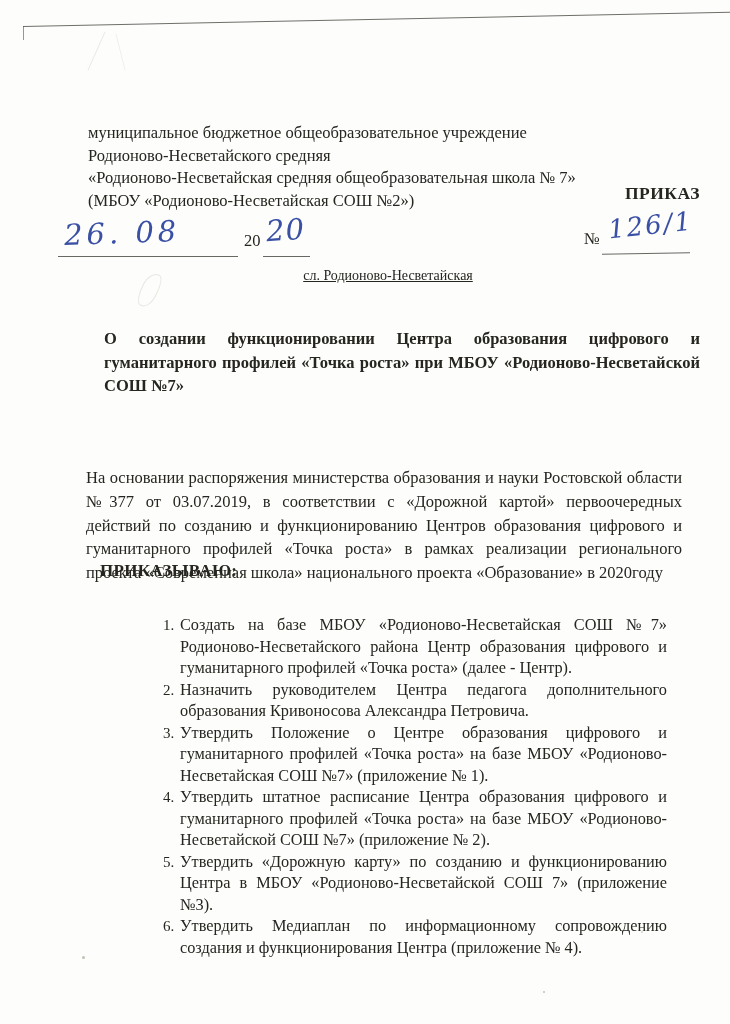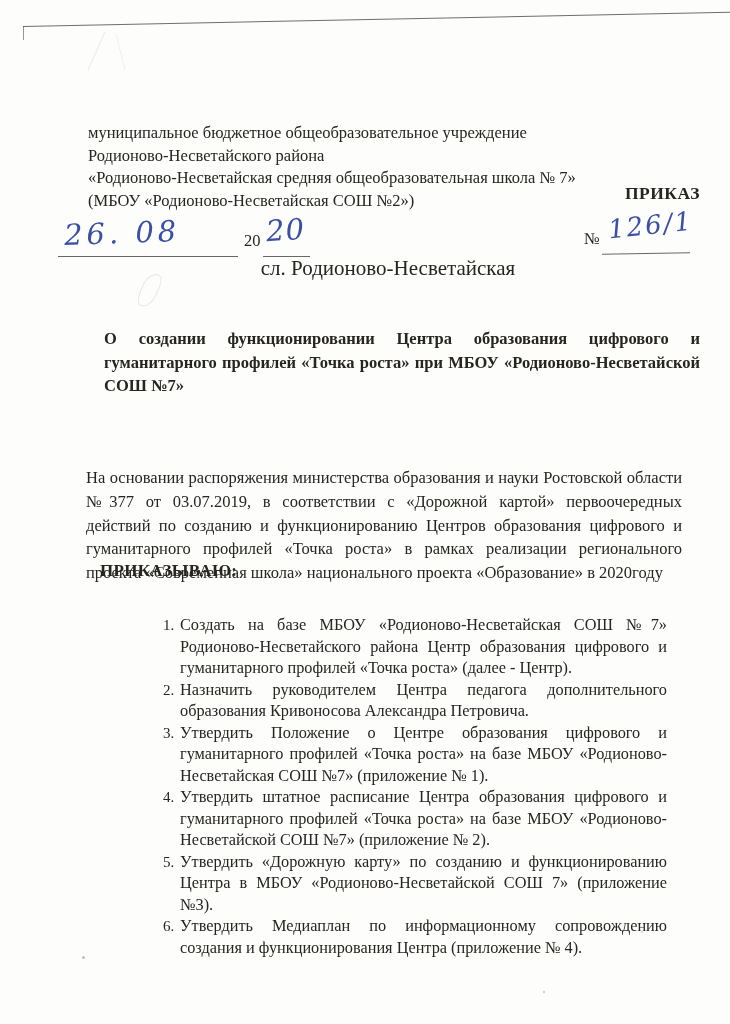--- a/index.html
+++ b/index.html
@@ -33,21 +33,21 @@
   .dot1{left:82px;top:956px;width:3px;height:3px;opacity:.5;}
   .dot2{left:543px;top:991px;width:2px;height:2px;opacity:.5;}
   .dot3{left:641px;top:931px;width:2px;height:2px;opacity:.35;}
   .dot4{left:505px;top:944px;width:2px;height:2px;opacity:.25;}
 
   
   .header-block{position:absolute;left:88px;top:86px;width:600px;
     font-size:16.5px;line-height:22.5px;margin-top:36px;}
   .order-title{position:absolute;left:100px;top:183px;width:600px;text-align:right;
     font-weight:bold;font-size:17.5px;letter-spacing:.5px;}
-  .place-line{position:absolute;left:88px;top:256px;width:600px;text-align:center;font-size:21px;}
+  .place-line{position:absolute;left:88px;top:268px;width:600px;text-align:center;font-size:14px;text-decoration:underline;}
 
   .subject{position:absolute;left:104px;top:327px;width:596px;
     font-weight:bold;font-size:16.5px;line-height:23.5px;text-align:justify;}
   .preamble{position:absolute;left:86px;top:422px;width:596px;
     font-size:16.5px;line-height:23.8px;text-align:justify;margin-top:44px;}
   .decree{position:absolute;left:100px;top:561px;font-weight:bold;font-size:17px;letter-spacing:.3px;}
 
   .items-wrap{position:absolute;left:86px;top:599px;width:596px;}
   .items-wrap ol{margin:15px;padding:0 0 0 77px;}
   .items-wrap li{font-size:16.3px;line-height:21.5px;text-align:justify;padding-left:2px;}
@@ -77,21 +77,21 @@
   <div class="scratch-a"></div>
   <div class="scratch-b"></div>
   <div class="smudge-loop"></div>
   <div class="dot dot1"></div>
   <div class="dot dot2"></div>
   <div class="dot dot3"></div>
   <div class="dot dot4"></div>
 
   <div class="header-block">
       <div>муниципальное бюджетное общеобразовательное учреждение</div>
-      <div>Родионово-Несветайского района</div>
+      <div>Родионово-Несветайского средняя</div>
       <div>«Родионово-Несветайская средняя общеобразовательная школа № 7»</div>
       <div>(МБОУ «Родионово-Несветайская СОШ №2»)</div>
     </div>
 
   <div class="order-title">ПРИКАЗ</div>
 
   <div class="date-row">
     <span class="hand hw-date">26. 08</span>
     <span class="u u-date"></span>
     <span class="printed-20">20</span>

